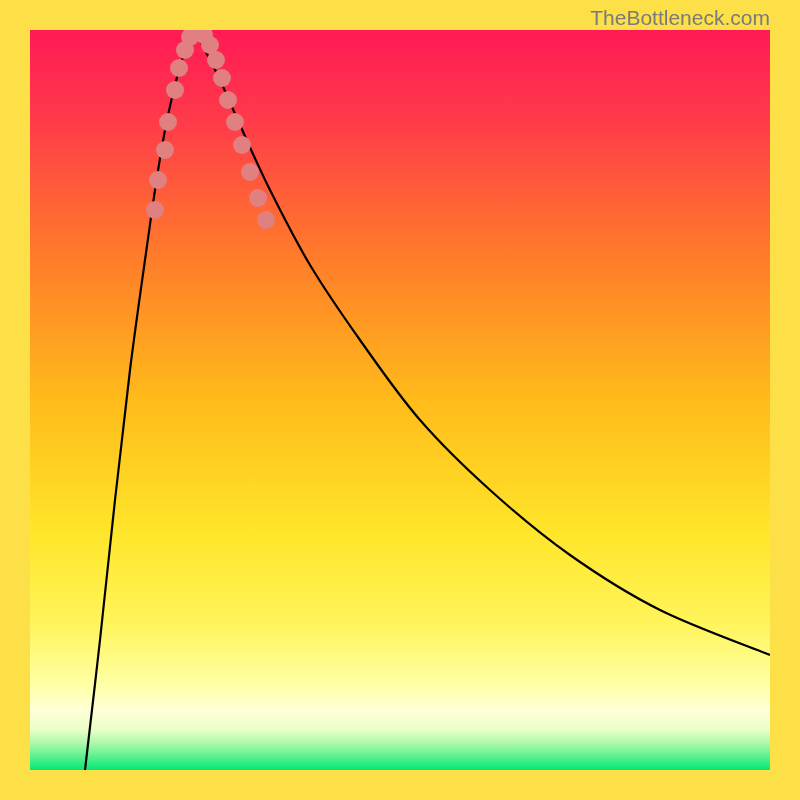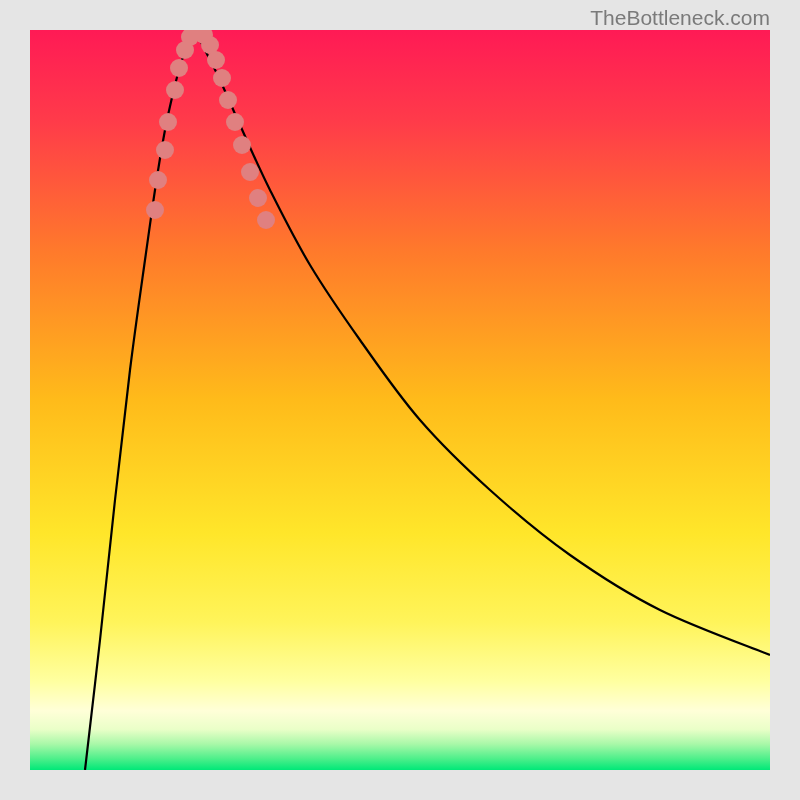--- a/index.html
+++ b/index.html
@@ -8,21 +8,21 @@
     width: 800px;
     height: 800px;
     overflow: hidden;
     background: #000;
     font-family: Arial, Helvetica, sans-serif;
   }
   .frame {
     position: absolute;
     left: 0; top: 0;
     width: 800px; height: 800px;
-    background: #e5e5e5;
+    background: #fde047;
   }
   .plot-area {
     position: absolute;
     left: 30px;
     top: 30px;
     width: 740px;
     height: 740px;
     overflow: hidden;
   }
   .watermark {

